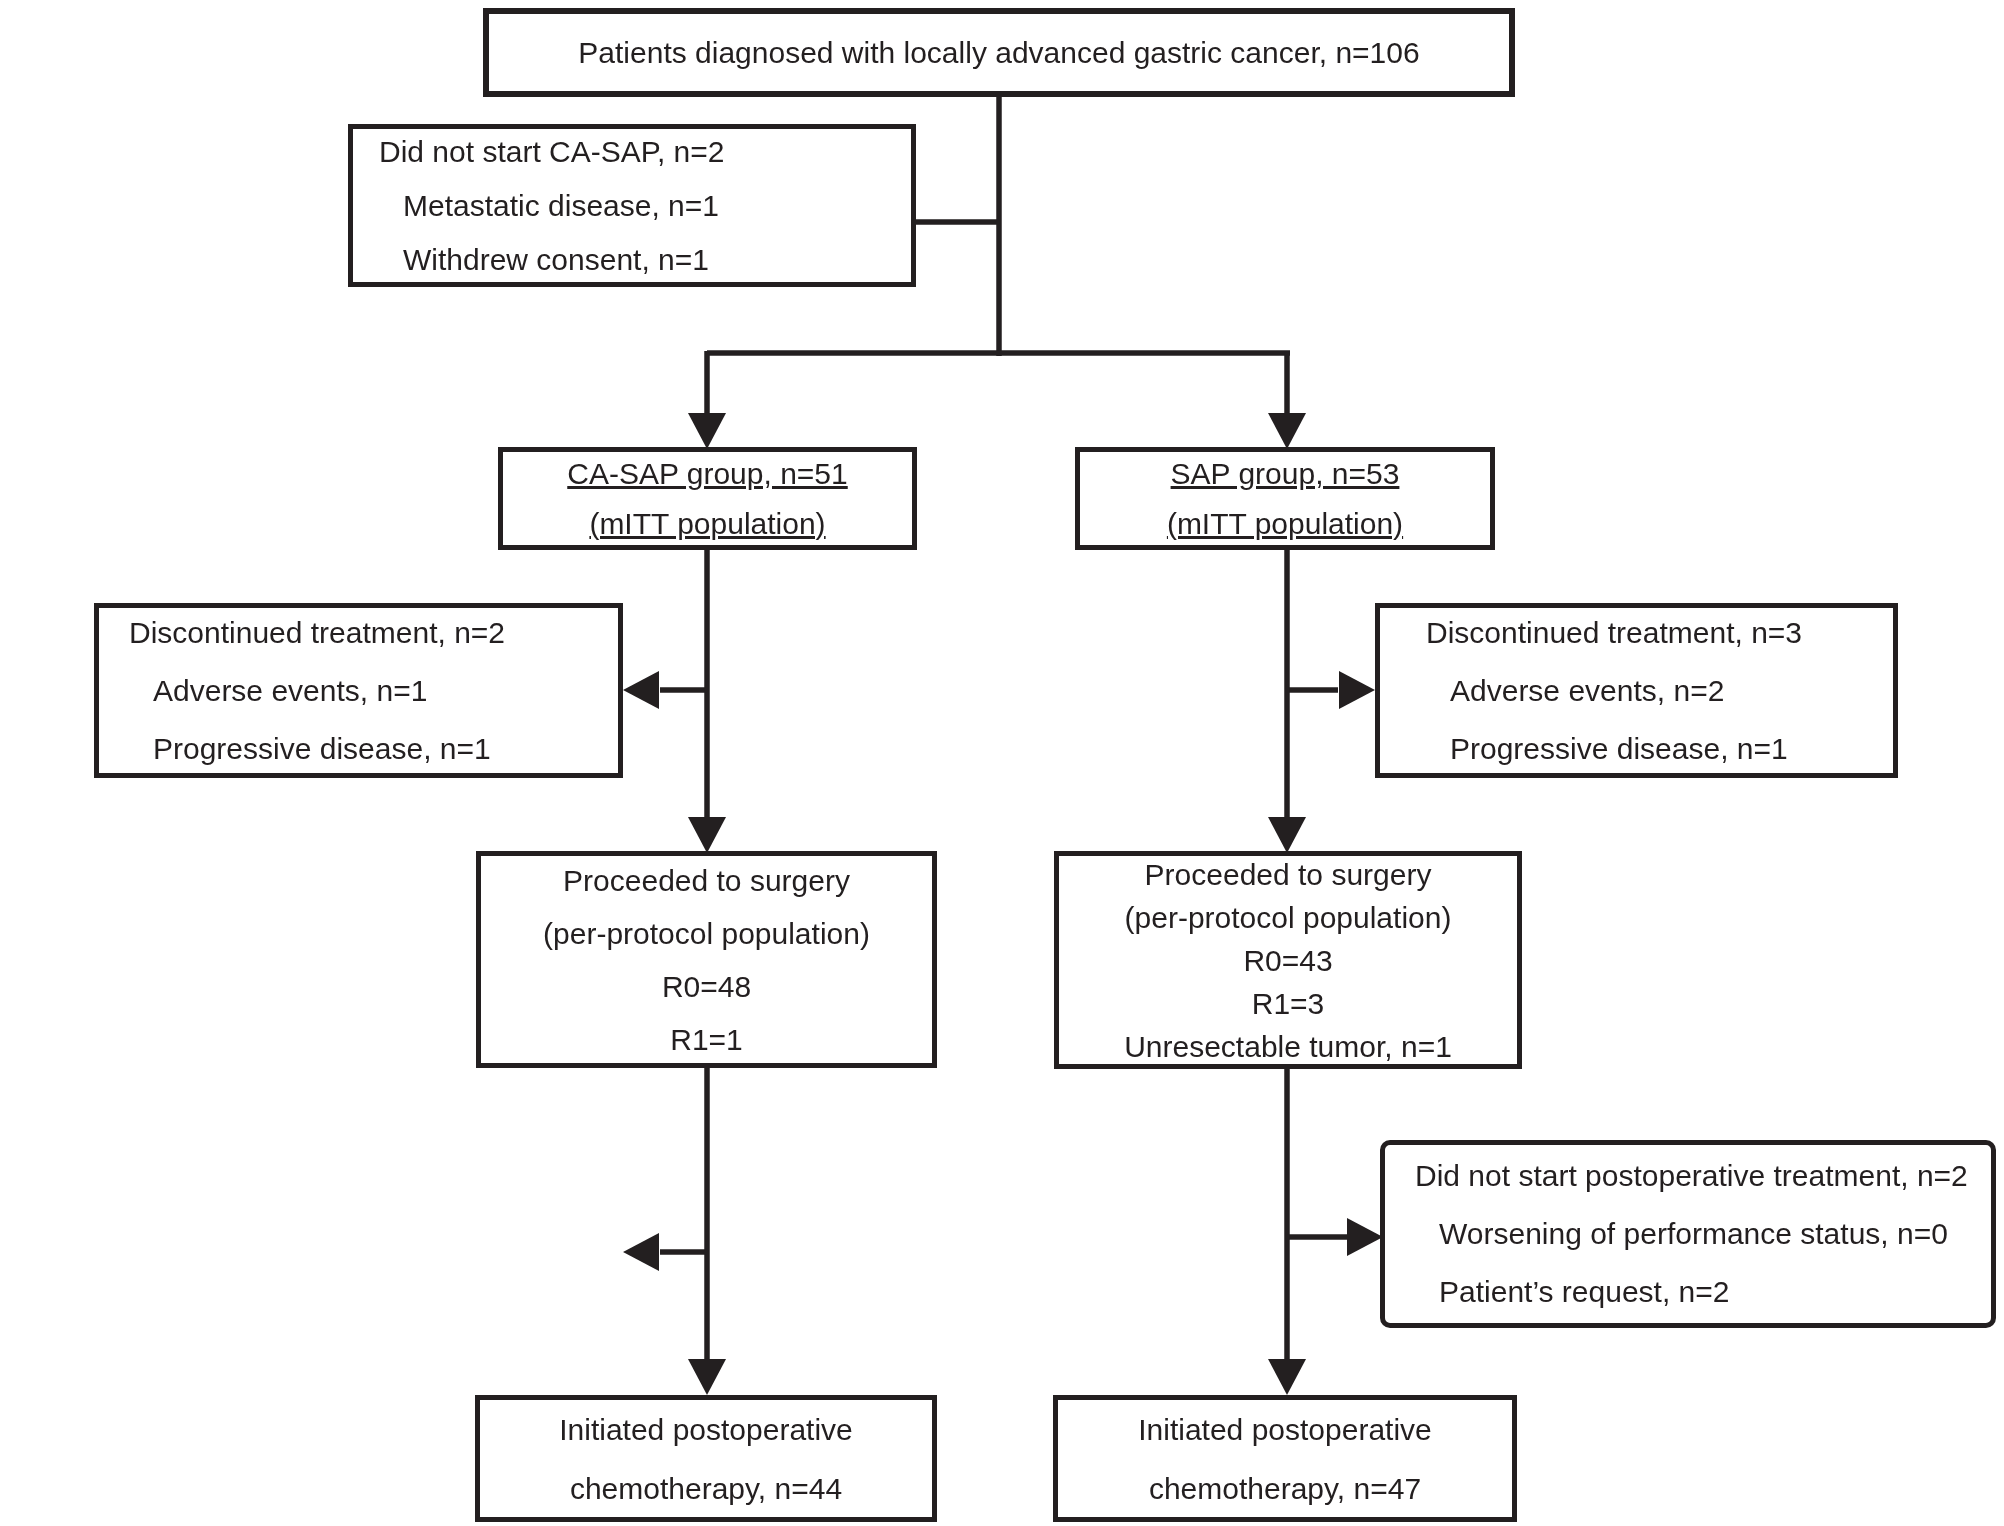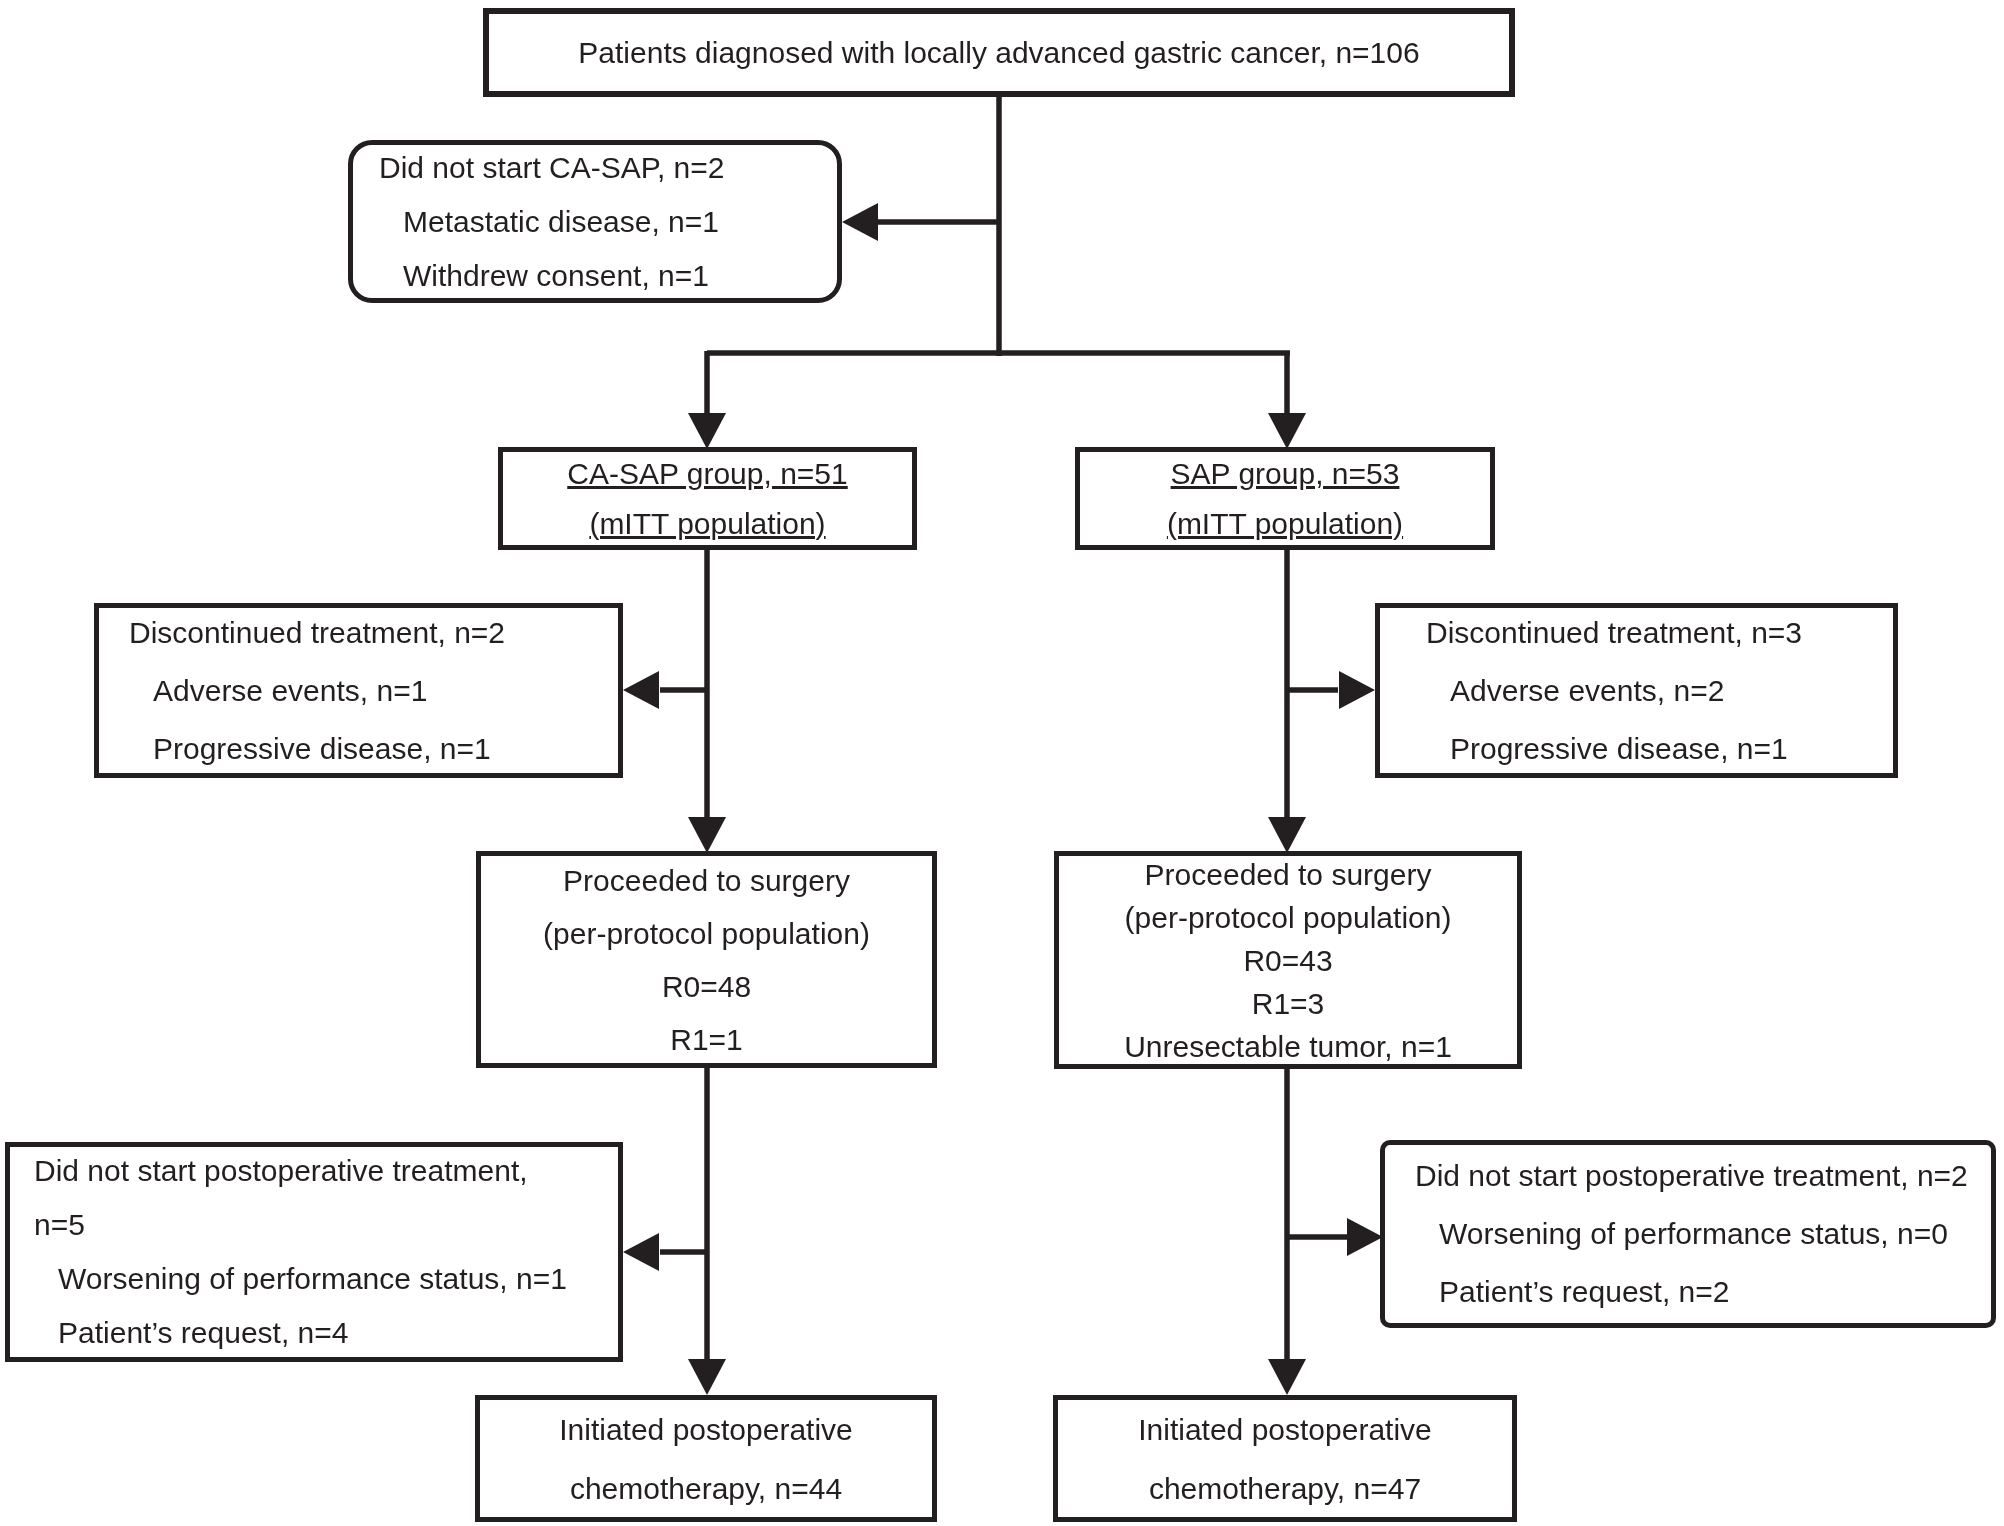--- a/index.html
+++ b/index.html
@@ -89,21 +89,21 @@
       <polygon class="fill" points="1287,1395 1268,1359 1306,1359"></polygon>
       <line class="stroke" x1="1287" y1="1237" x2="1347" y2="1237"></line>
       <polygon class="fill" points="1383,1237 1347,1218 1347,1256"></polygon>
     </g>
   </svg>
 
   <div id="b-top" class="box center" style="left:483px; top:8px; width:1032px; height:89px;">
     <div class="ln">Patients diagnosed with locally advanced gastric cancer, n=106</div>
   </div>
 
-  <div id="b-excl1" class="box left" style="left:348px; top:140px; width:494px; height:163px;border-radius:24px;">
+  <div id="b-excl1" class="box left" style="left:348px; top:124px; width:568px; height:163px;">
     <div class="ln">Did not start CA-SAP, n=2</div>
     <div class="ln indent">Metastatic disease, n=1</div>
     <div class="ln indent">Withdrew consent, n=1</div>
   </div>
 
   <div id="b-grp-l" class="box center" style="left:498px; top:447px; width:419px; height:103px;">
     <div class="ln">CA-SAP group, n=51</div>
     <div class="ln">(mITT population)</div>
   </div>
 
@@ -132,26 +132,20 @@
   </div>
 
   <div id="b-surg-r" class="box center" style="left:1054px; top:851px; width:468px; height:218px;">
     <div class="ln">Proceeded to surgery</div>
     <div class="ln">(per-protocol population)</div>
     <div class="ln">R0=43</div>
     <div class="ln">R1=3</div>
     <div class="ln">Unresectable tumor, n=1</div>
   </div>
 
-  <div id="b-post-l" class="box left" style="left:5px; top:1142px; width:618px; height:220px;">
-    <div class="ln">Did not start postoperative treatment,</div>
-    <div class="ln">n=5</div>
-    <div class="ln indent">Worsening of performance status, n=1</div>
-    <div class="ln indent">Patient’s request, n=4</div>
-  </div>
 
   <div id="b-post-r" class="box left" style="left:1380px; top:1140px; width:616px; height:188px;">
     <div class="ln">Did not start postoperative treatment, n=2</div>
     <div class="ln indent">Worsening of performance status, n=0</div>
     <div class="ln indent">Patient’s request, n=2</div>
   </div>
 
   <div id="b-chem-l" class="box center" style="left:475px; top:1395px; width:462px; height:127px;">
     <div class="ln">Initiated postoperative</div>
     <div class="ln">chemotherapy, n=44</div>

